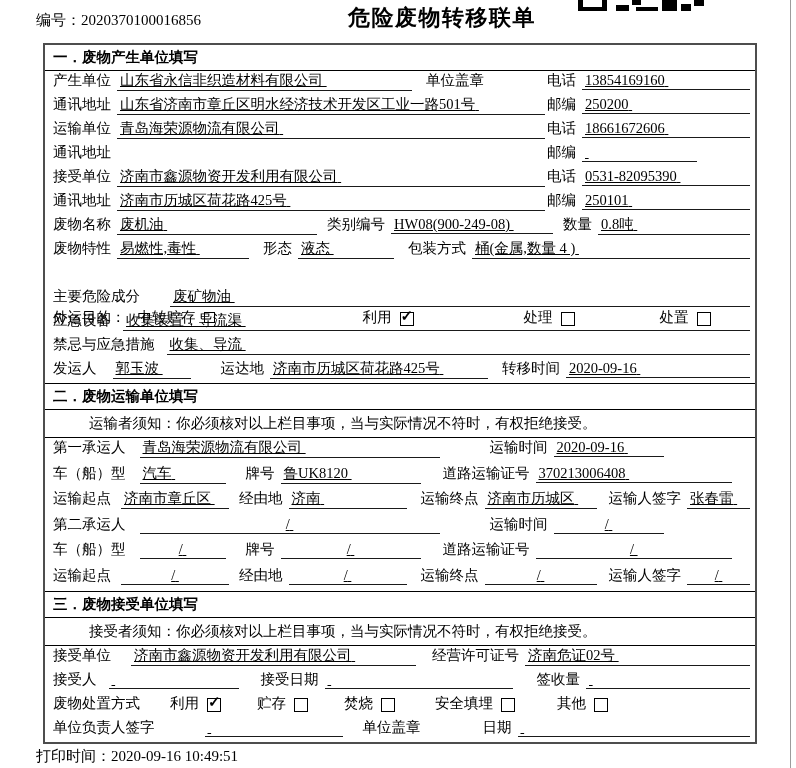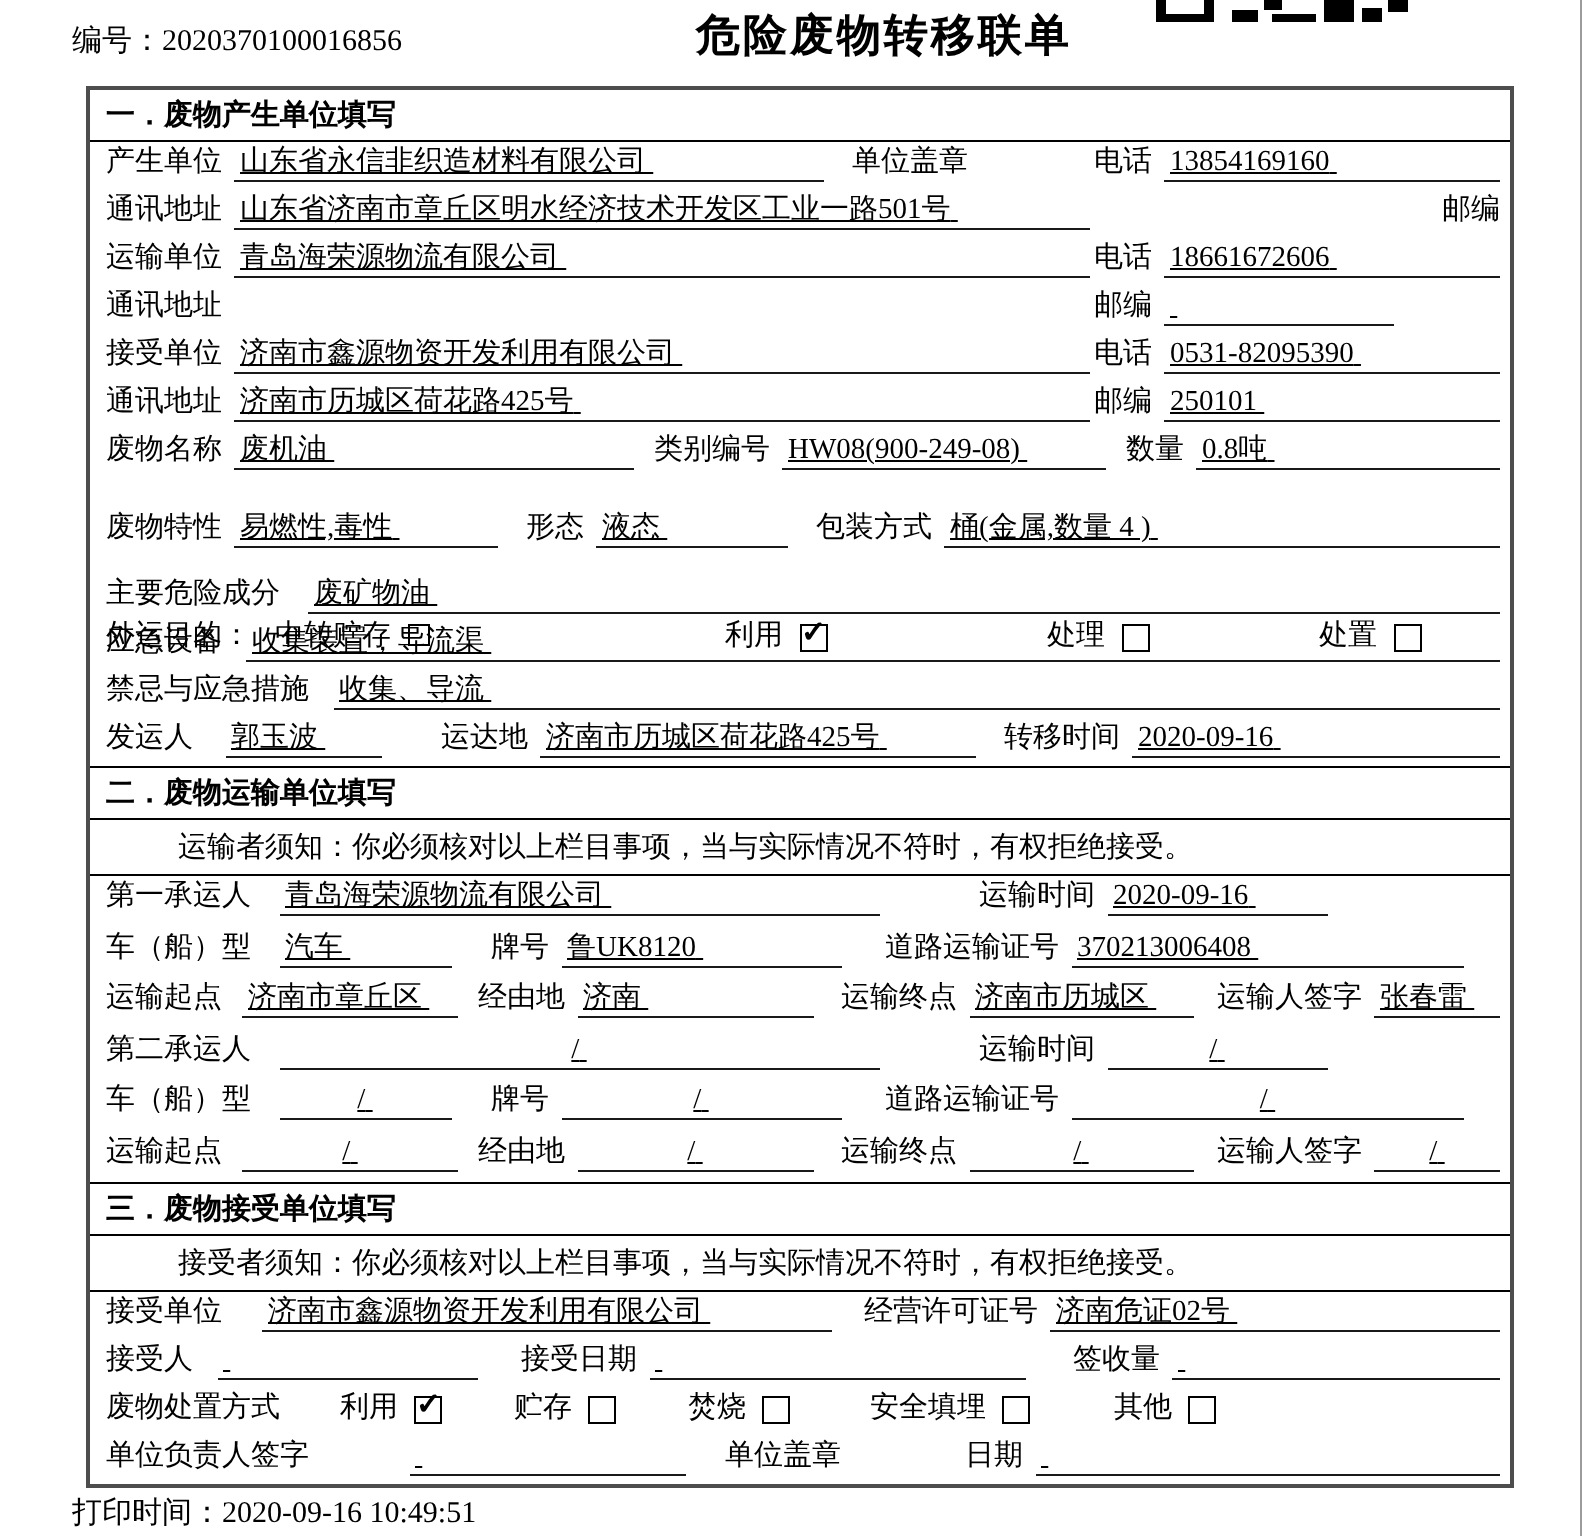--- a/index.html
+++ b/index.html
@@ -69,20 +69,21 @@
           <span class="lbl">产生单位</span>
           <span class="val" style="width: 295px;">山东省永信非织造材料有限公司</span>
           <span class="txt">单位盖章</span>
           <span class="lbl mla">电话</span>
           <span class="val" style="width: 168px;">13854169160</span>
         </div>
         <div class="row">
           <span class="lbl">通讯地址</span>
           <span class="val" style="width: 428px;">山东省济南市章丘区明水经济技术开发区工业一路501号</span>
           <span class="lbl mla">邮编</span>
+          <span class="val" style="width: 168px;">250200</span>
         </div>
         <div class="row">
           <span class="lbl">运输单位</span>
           <span class="val" style="width: 428px;">青岛海荣源物流有限公司</span>
           <span class="lbl mla">电话</span>
           <span class="val" style="width: 168px;">18661672606</span>
         </div>
         <div class="row">
           <span class="lbl">通讯地址</span>
           <span class="lbl mla">邮编</span>
@@ -103,21 +104,21 @@
         <div class="row">
           <span class="lbl">废物名称</span>
           <span class="val" style="width: 200px;">废机油</span>
           <span class="lbl" style="margin-left: 10px;">类别编号</span>
           <span class="val" style="width: 162px;">HW08(900-249-08)</span>
           <span class="lbl" style="margin-left: 10px;">数量</span>
           <span class="val f">0.8吨</span>
         </div>
         <div class="row">
           <span class="lbl">废物特性</span>
-          <span class="val" style="width: 132px; margin-top: 15px;">易燃性,毒性</span>
+          <span class="val" style="width: 132px;">易燃性,毒性</span>
           <span class="lbl" style="margin-left: 14px;">形态</span>
           <span class="val" style="width: 96px;">液态</span>
           <span class="lbl" style="margin-left: 14px;">包装方式</span>
           <span class="val f">桶(金属,数量 4 )</span>
         </div>
         <div class="row">
           <span class="lbl">外运目的：</span>
           <span class="chk" style="margin-left: 12px;">
             <span>中转贮存</span>
             <span class="box small"></span>
@@ -130,21 +131,21 @@
             <span>处理</span>
             <span class="box"></span>
           </span>
           <span class="chk" style="margin-left: 85px;">
             <span>处置</span>
             <span class="box"></span>
           </span>
         </div>
         <div class="row">
           <span class="lbl">主要危险成分</span>
-          <span class="val f" style="margin-left: 14px;">废矿物油</span>
+          <span class="val f" style="margin-left: 30px;">废矿物油</span>
         </div>
         <div class="row">
           <span class="lbl">应急设备</span>
           <span class="val f" style="margin-left: 12px;">收集装置，导流渠</span>
         </div>
         <div class="row">
           <span class="lbl">禁忌与应急措施</span>
           <span class="val f" style="margin-left: 12px;">收集、导流</span>
         </div>
         <div class="row">

